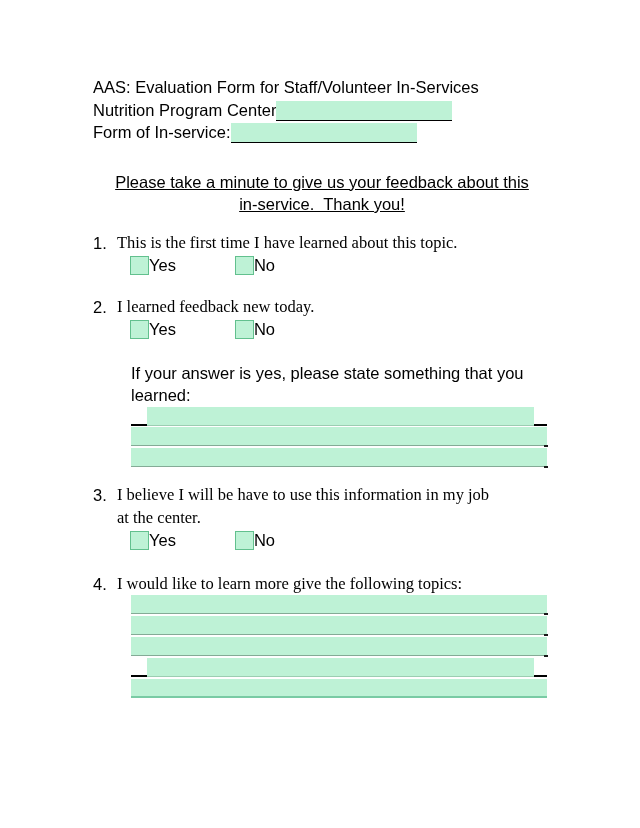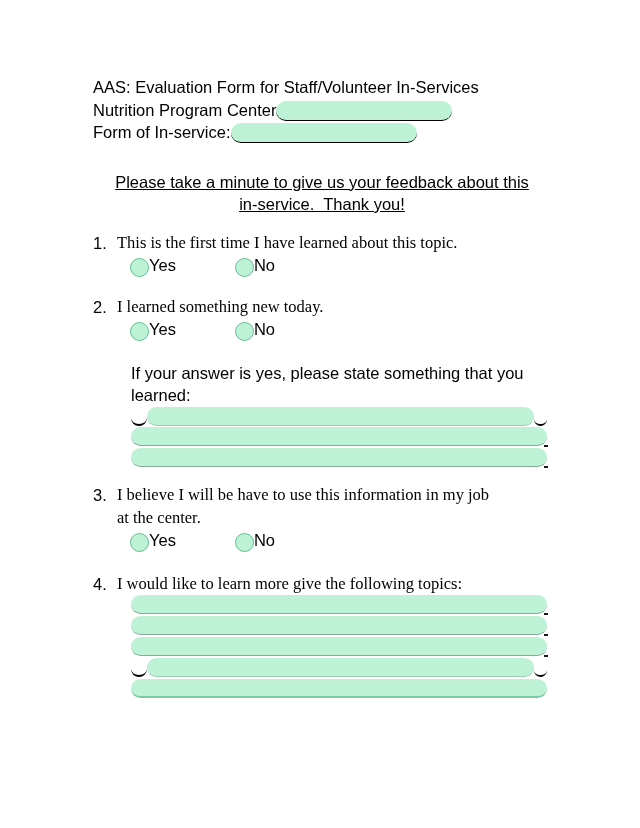--- a/index.html
+++ b/index.html
@@ -1,20 +1,20 @@
 <!DOCTYPE html>
 <html style="--hl: #bef2d6; --cb-border: #62c08e; --ink: #000000;"><head>
 <meta charset="utf-8">
 <style>
   :root{
     --hl:#bef2d6;
     --cb-border:#62c08e;
     --ink:#000000;
   }
-  *{ box-sizing:border-box;border-radius:16px; }
+  *{ box-sizing:border-box; }
   html,body{ margin:0; padding:0; background:#ffffff; }
   .page{
     position:relative;
     width:640px;
     height:828px;
     background:#ffffff;
     font-family:"Liberation Sans","DejaVu Sans",sans-serif;
     font-size:16.5px;
     line-height:22.5px;
     color:var(--ink);
@@ -47,21 +47,21 @@
   .q{ display:flex; }
   .q-num{ width:24px; flex:none; }
   .q-text{ white-space:pre;font-family:Liberation Serif, serif; }
   .q1{ margin-top:16px; }
   .q2{ margin-top:19px; }
   .q3{ margin-top:17px; }
   .q4{ margin-top:21px; }
 
   .cb-row{
     display:flex;
-    align-items:flex-end;
+    align-items:center;
     margin-left:37px;
     height:22.5px;
   }
   .checkbox{
     width:19px;
     height:19px;
     flex:none;
     background:var(--hl);
     border:1.3px solid var(--cb-border);
   }
@@ -132,21 +132,21 @@
     </div>
     <div class="cb-row">
       <span class="checkbox"></span>
         <span class="cb-label">Yes</span>
       <span class="checkbox cb2"></span>
         <span class="cb-label">No</span>
     </div>
 
     <div class="q q2">
       <div class="q-num">2.</div>
-      <div class="q-text">I learned something new today.</div>
+      <div class="q-text">I learned feedback new today.</div>
     </div>
     <div class="cb-row">
       <span class="checkbox"></span>
         <span class="cb-label">Yes</span>
       <span class="checkbox cb2"></span>
         <span class="cb-label">No</span>
     </div>
 
     <div class="followup">If your answer is yes, please state something that you
 learned:</div>

